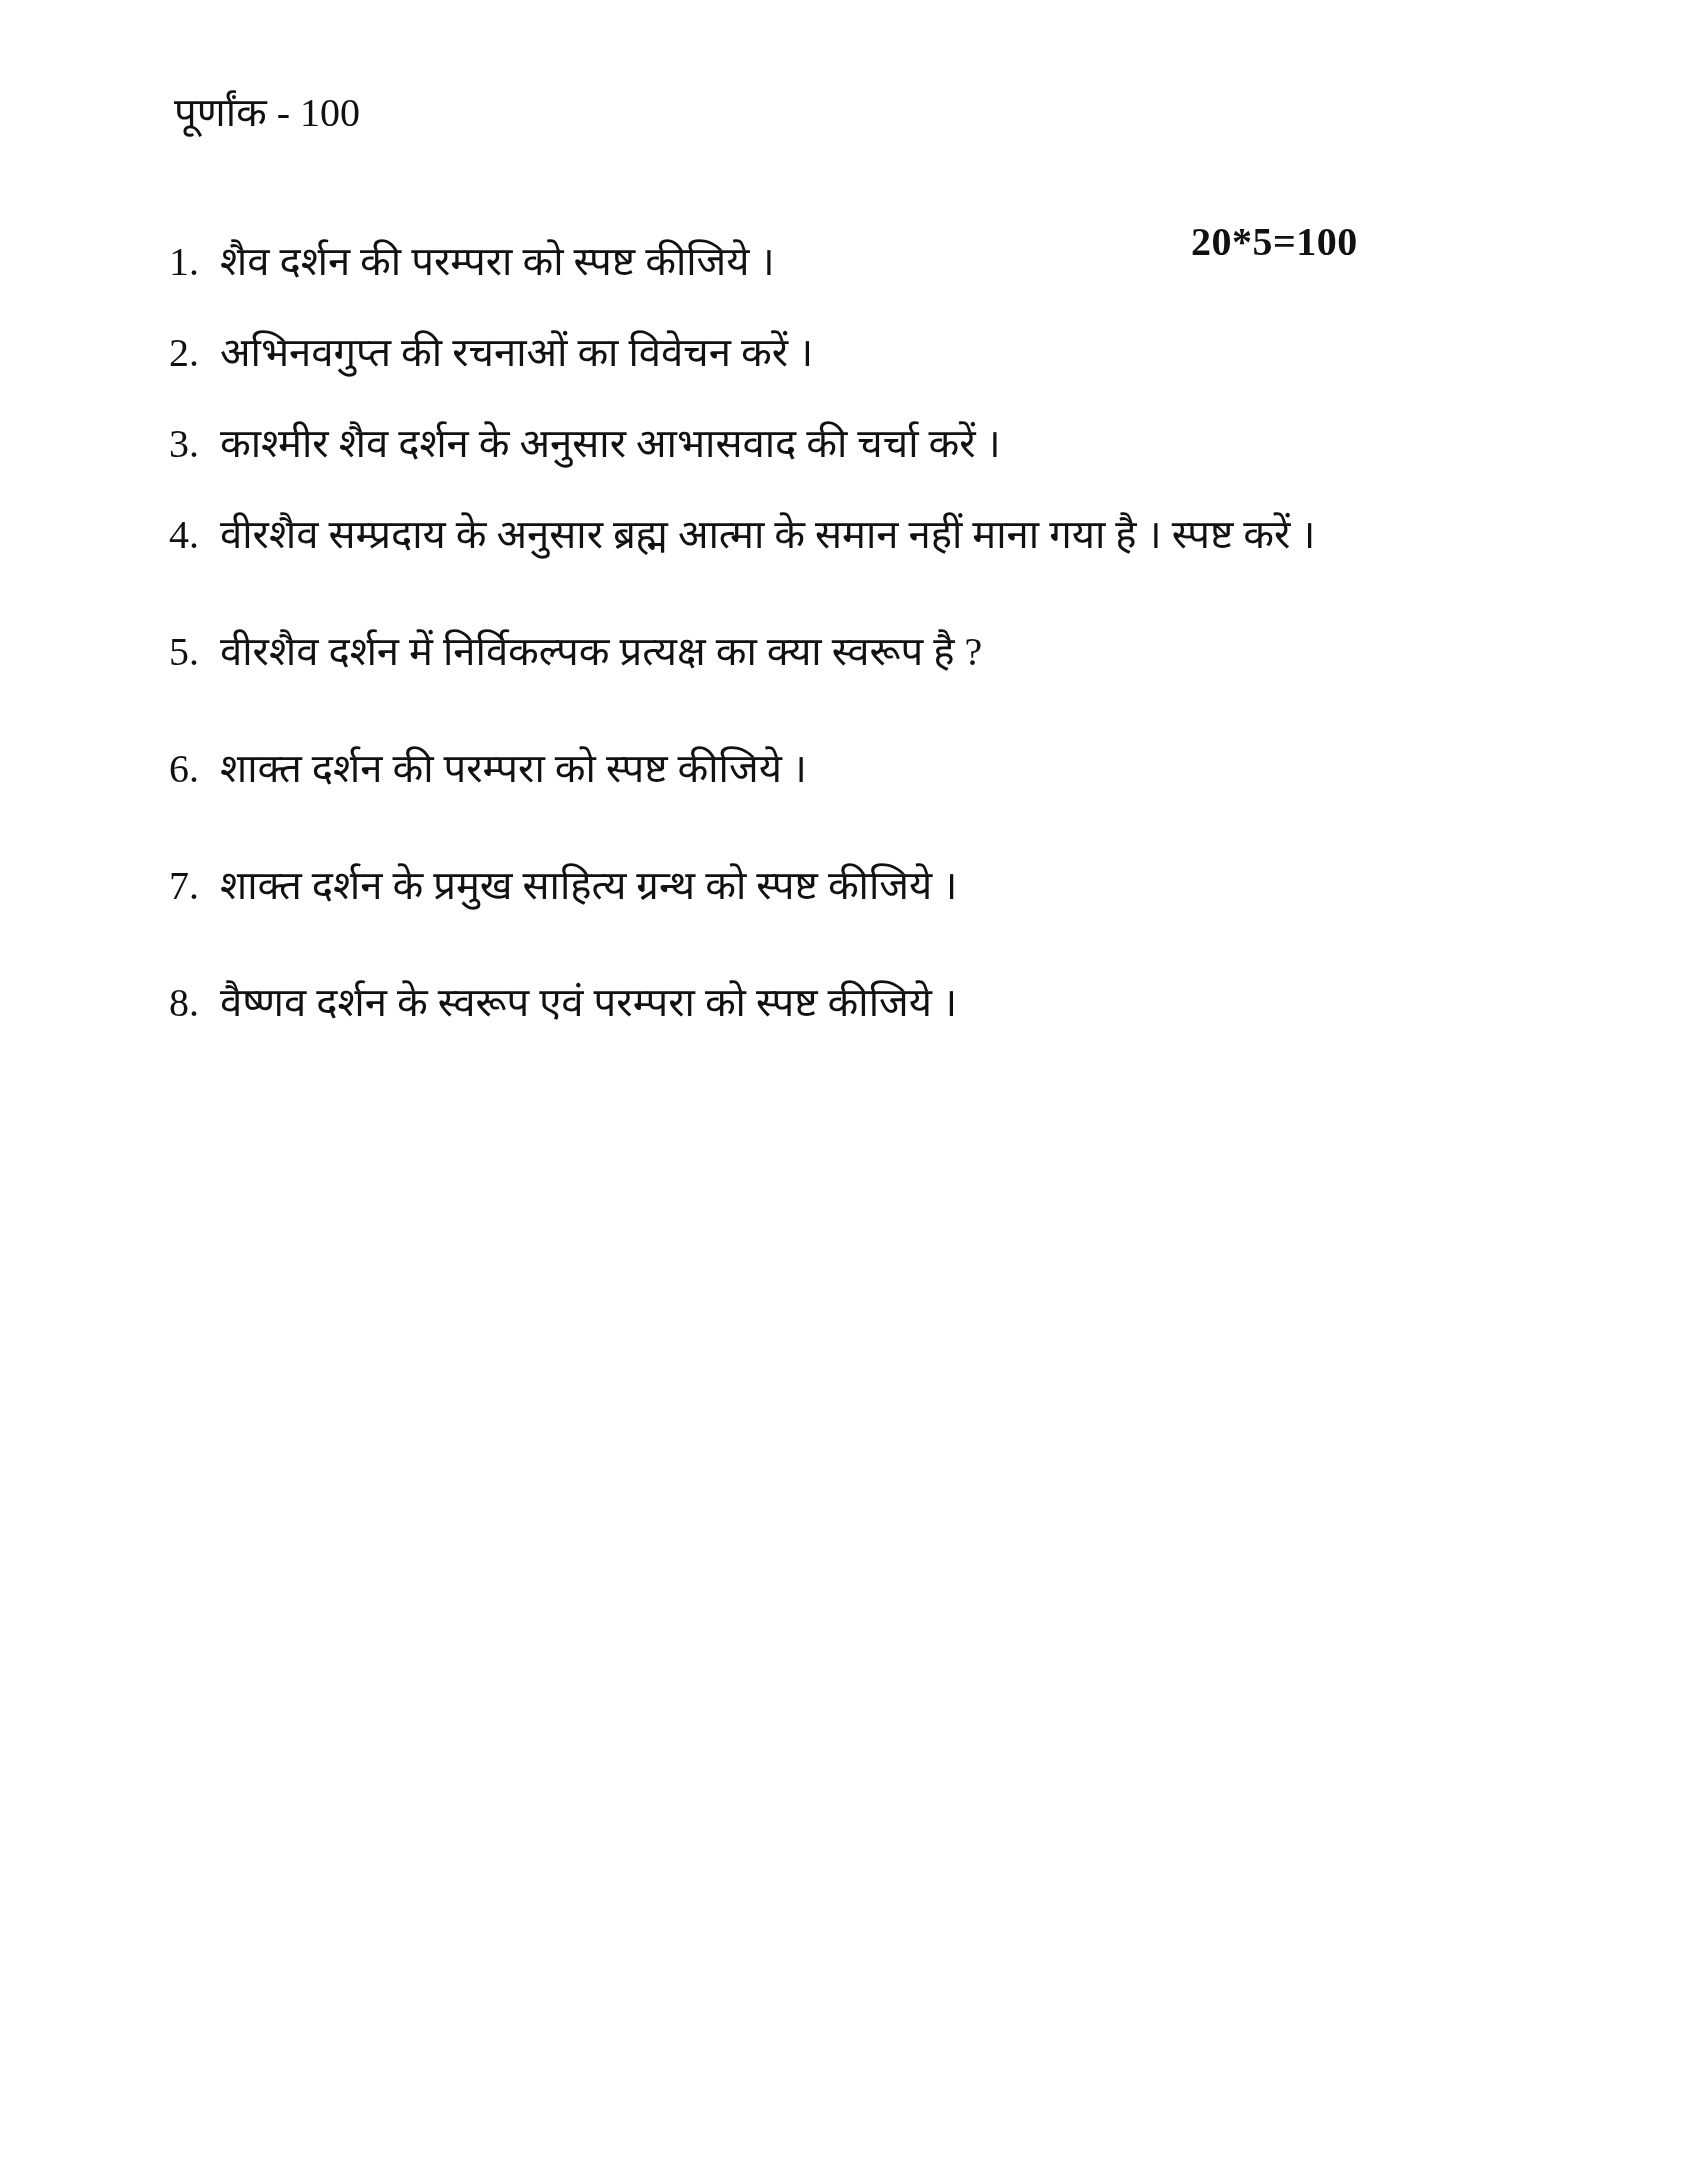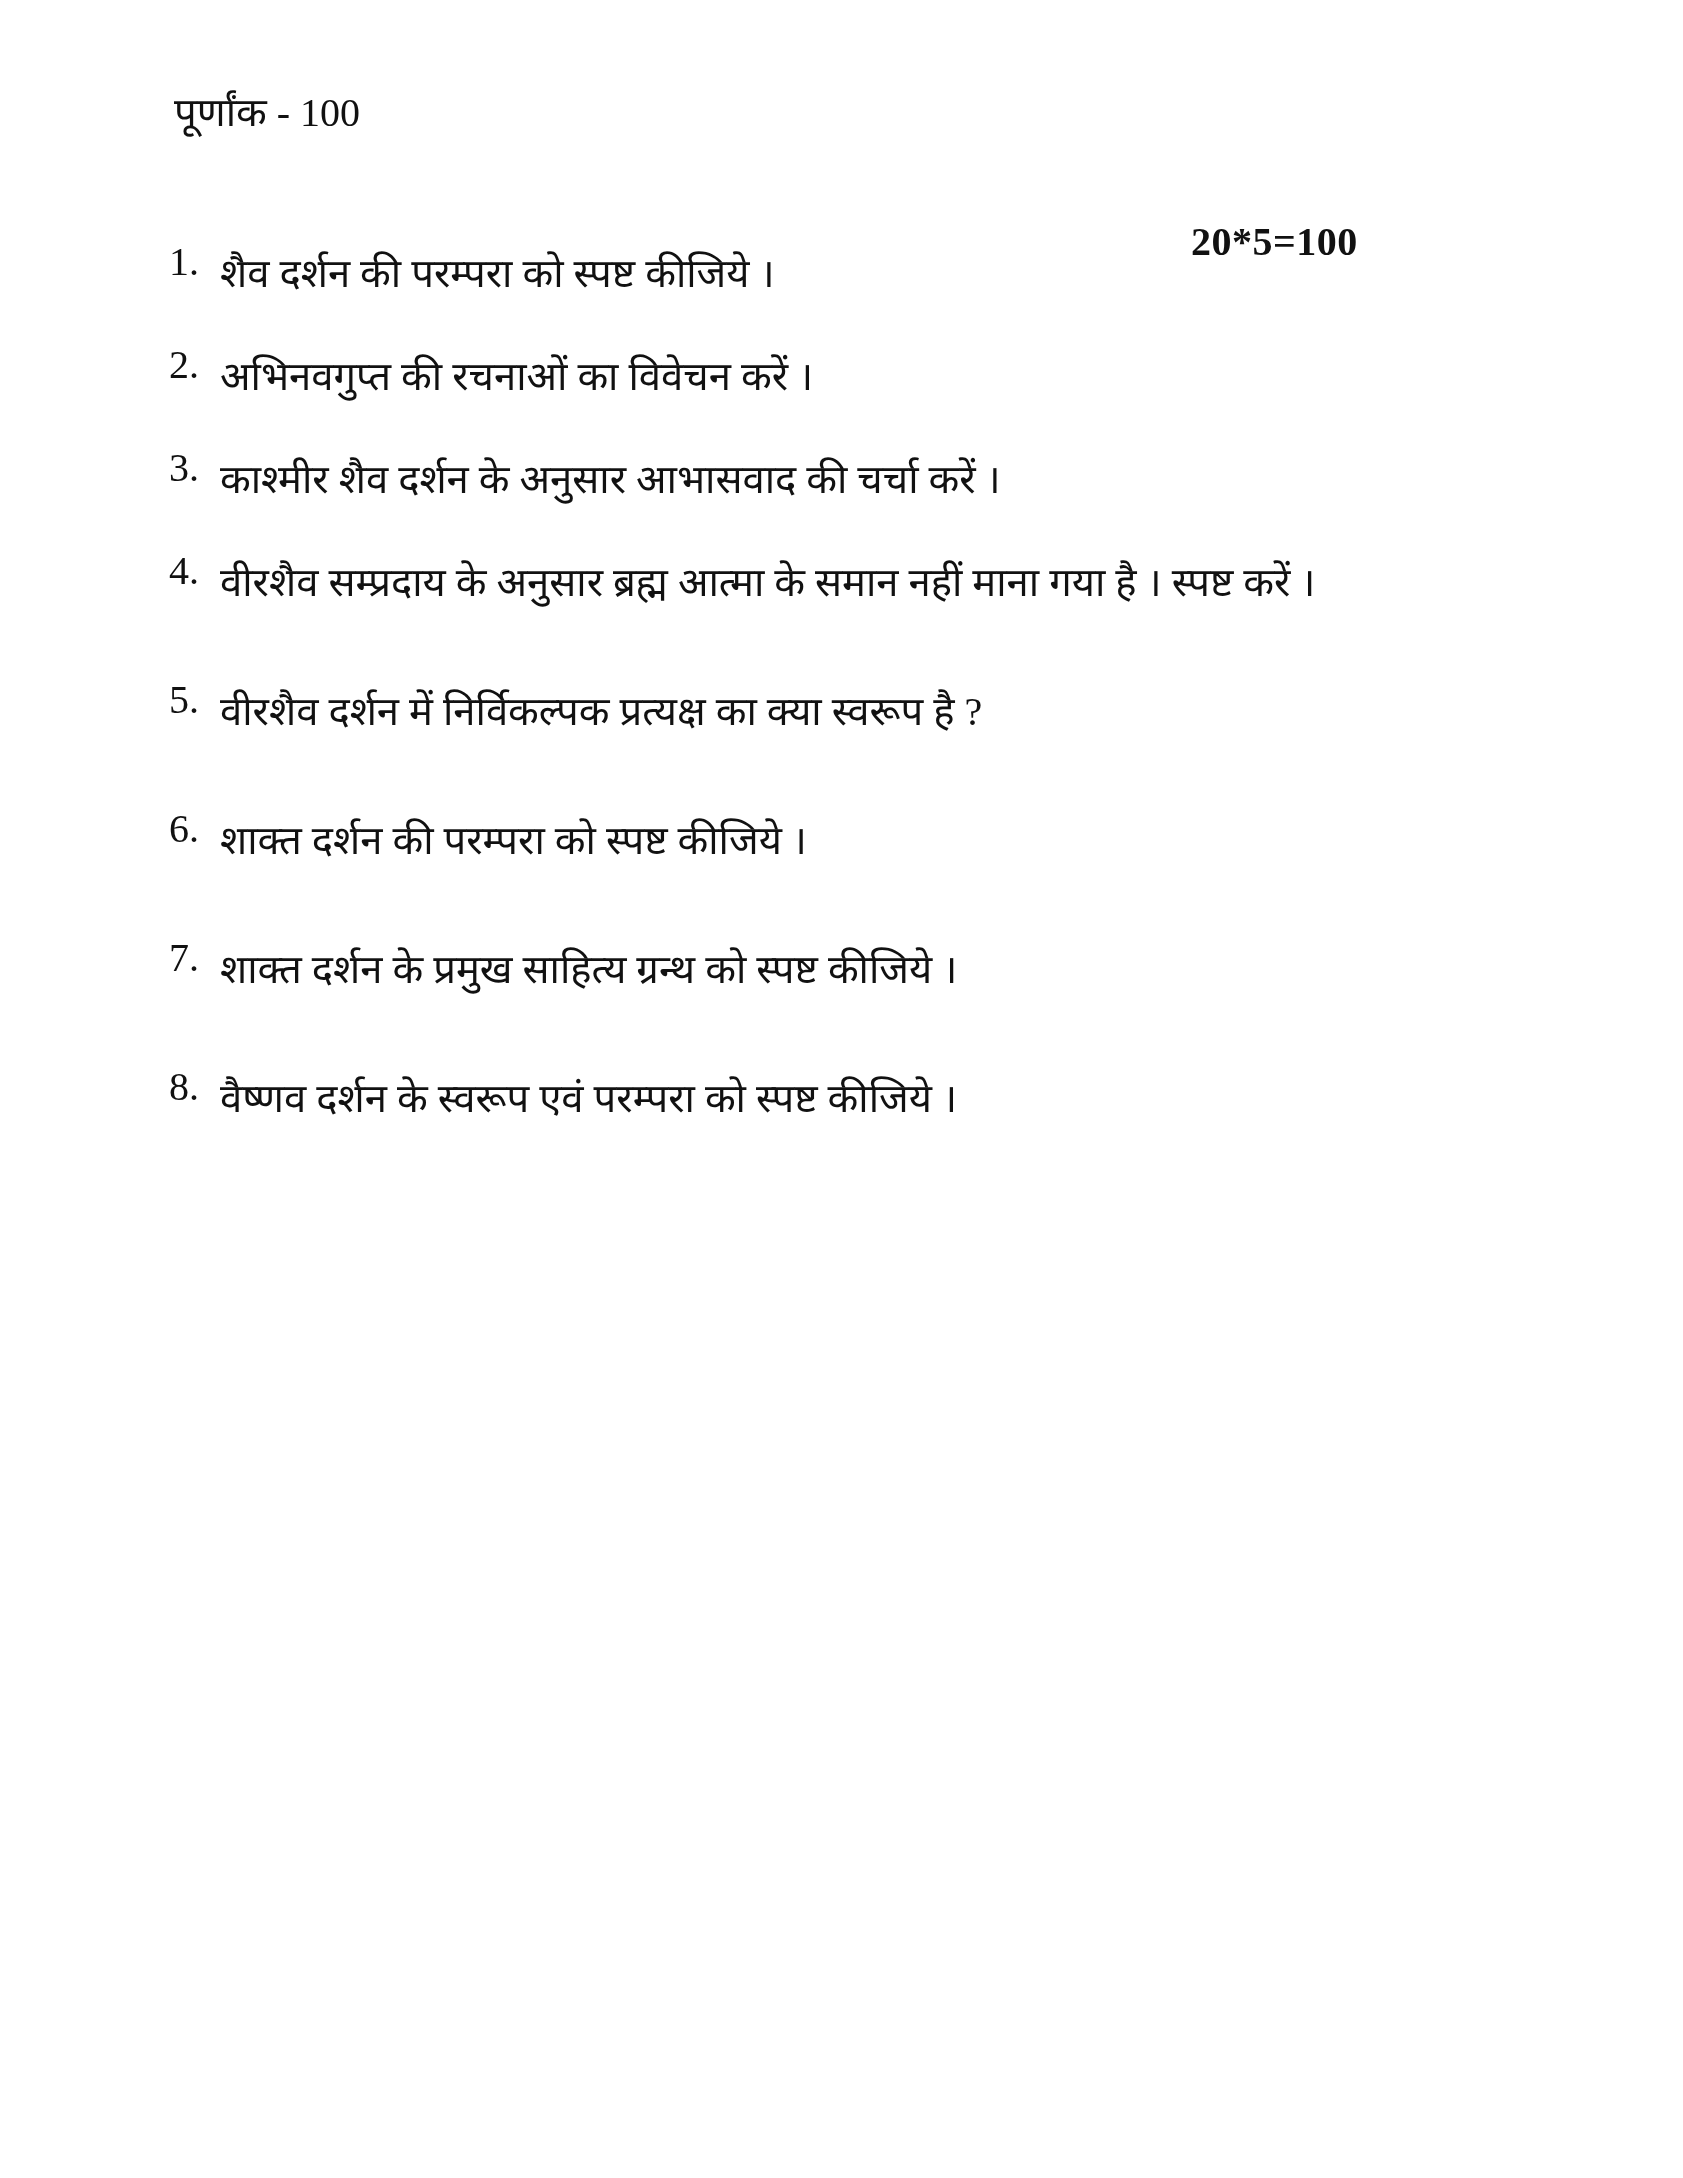--- a/index.html
+++ b/index.html
@@ -57,21 +57,20 @@
   }
   .q-item:last-child {
     margin-bottom: 0;
   }
   .q-num {
     width: 51px;
     flex-shrink: 0;
   }
   .q-text {
     width: 1302px;
-    margin-top: 12px;
   }
   .q-text.justified {
     text-align: justify;
   }
 </style>
 </head>
 <body>
 
 <div class="page">
 

